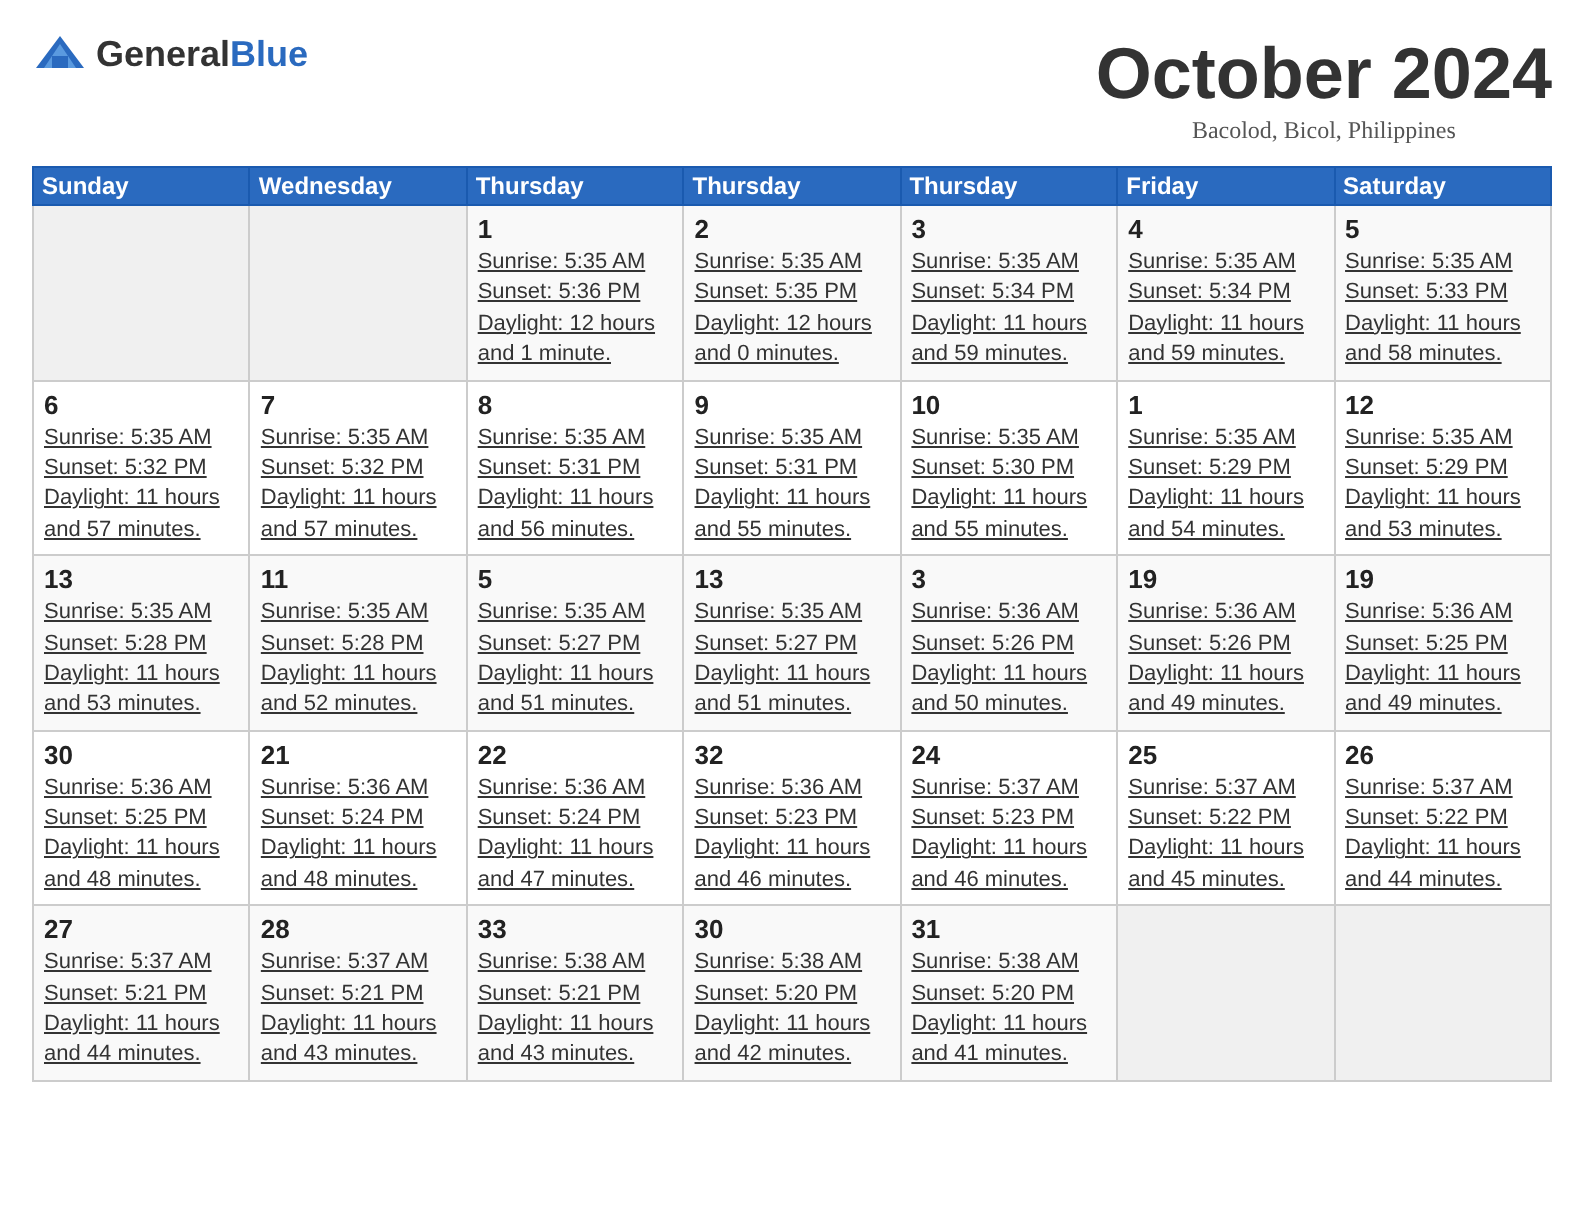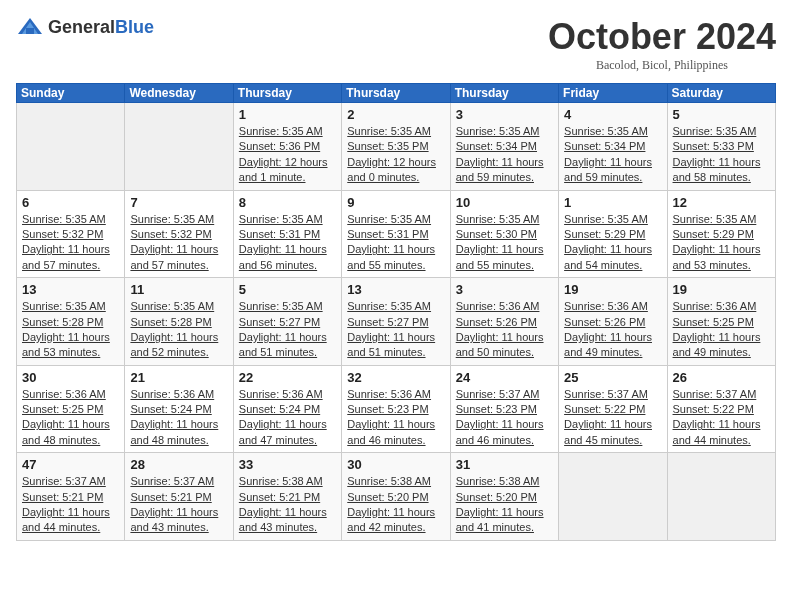--- a/index.html
+++ b/index.html
@@ -309,21 +309,21 @@
         <td>
           <div class="day-number">26</div>
           <div class="day-detail" style="white-space: pre-line;">Sunrise: 5:37 AM
 Sunset: 5:22 PM
 Daylight: 11 hours
 and 44 minutes.</div>
         </td>
       </tr>
       <tr>
         <td>
-          <div class="day-number">47</div>
+          <div class="day-number">27</div>
           <div class="day-detail" style="white-space: pre-line;">Sunrise: 5:37 AM
 Sunset: 5:21 PM
 Daylight: 11 hours
 and 44 minutes.</div>
         </td>
         <td>
           <div class="day-number">28</div>
           <div class="day-detail" style="white-space: pre-line;">Sunrise: 5:37 AM
 Sunset: 5:21 PM
 Daylight: 11 hours

